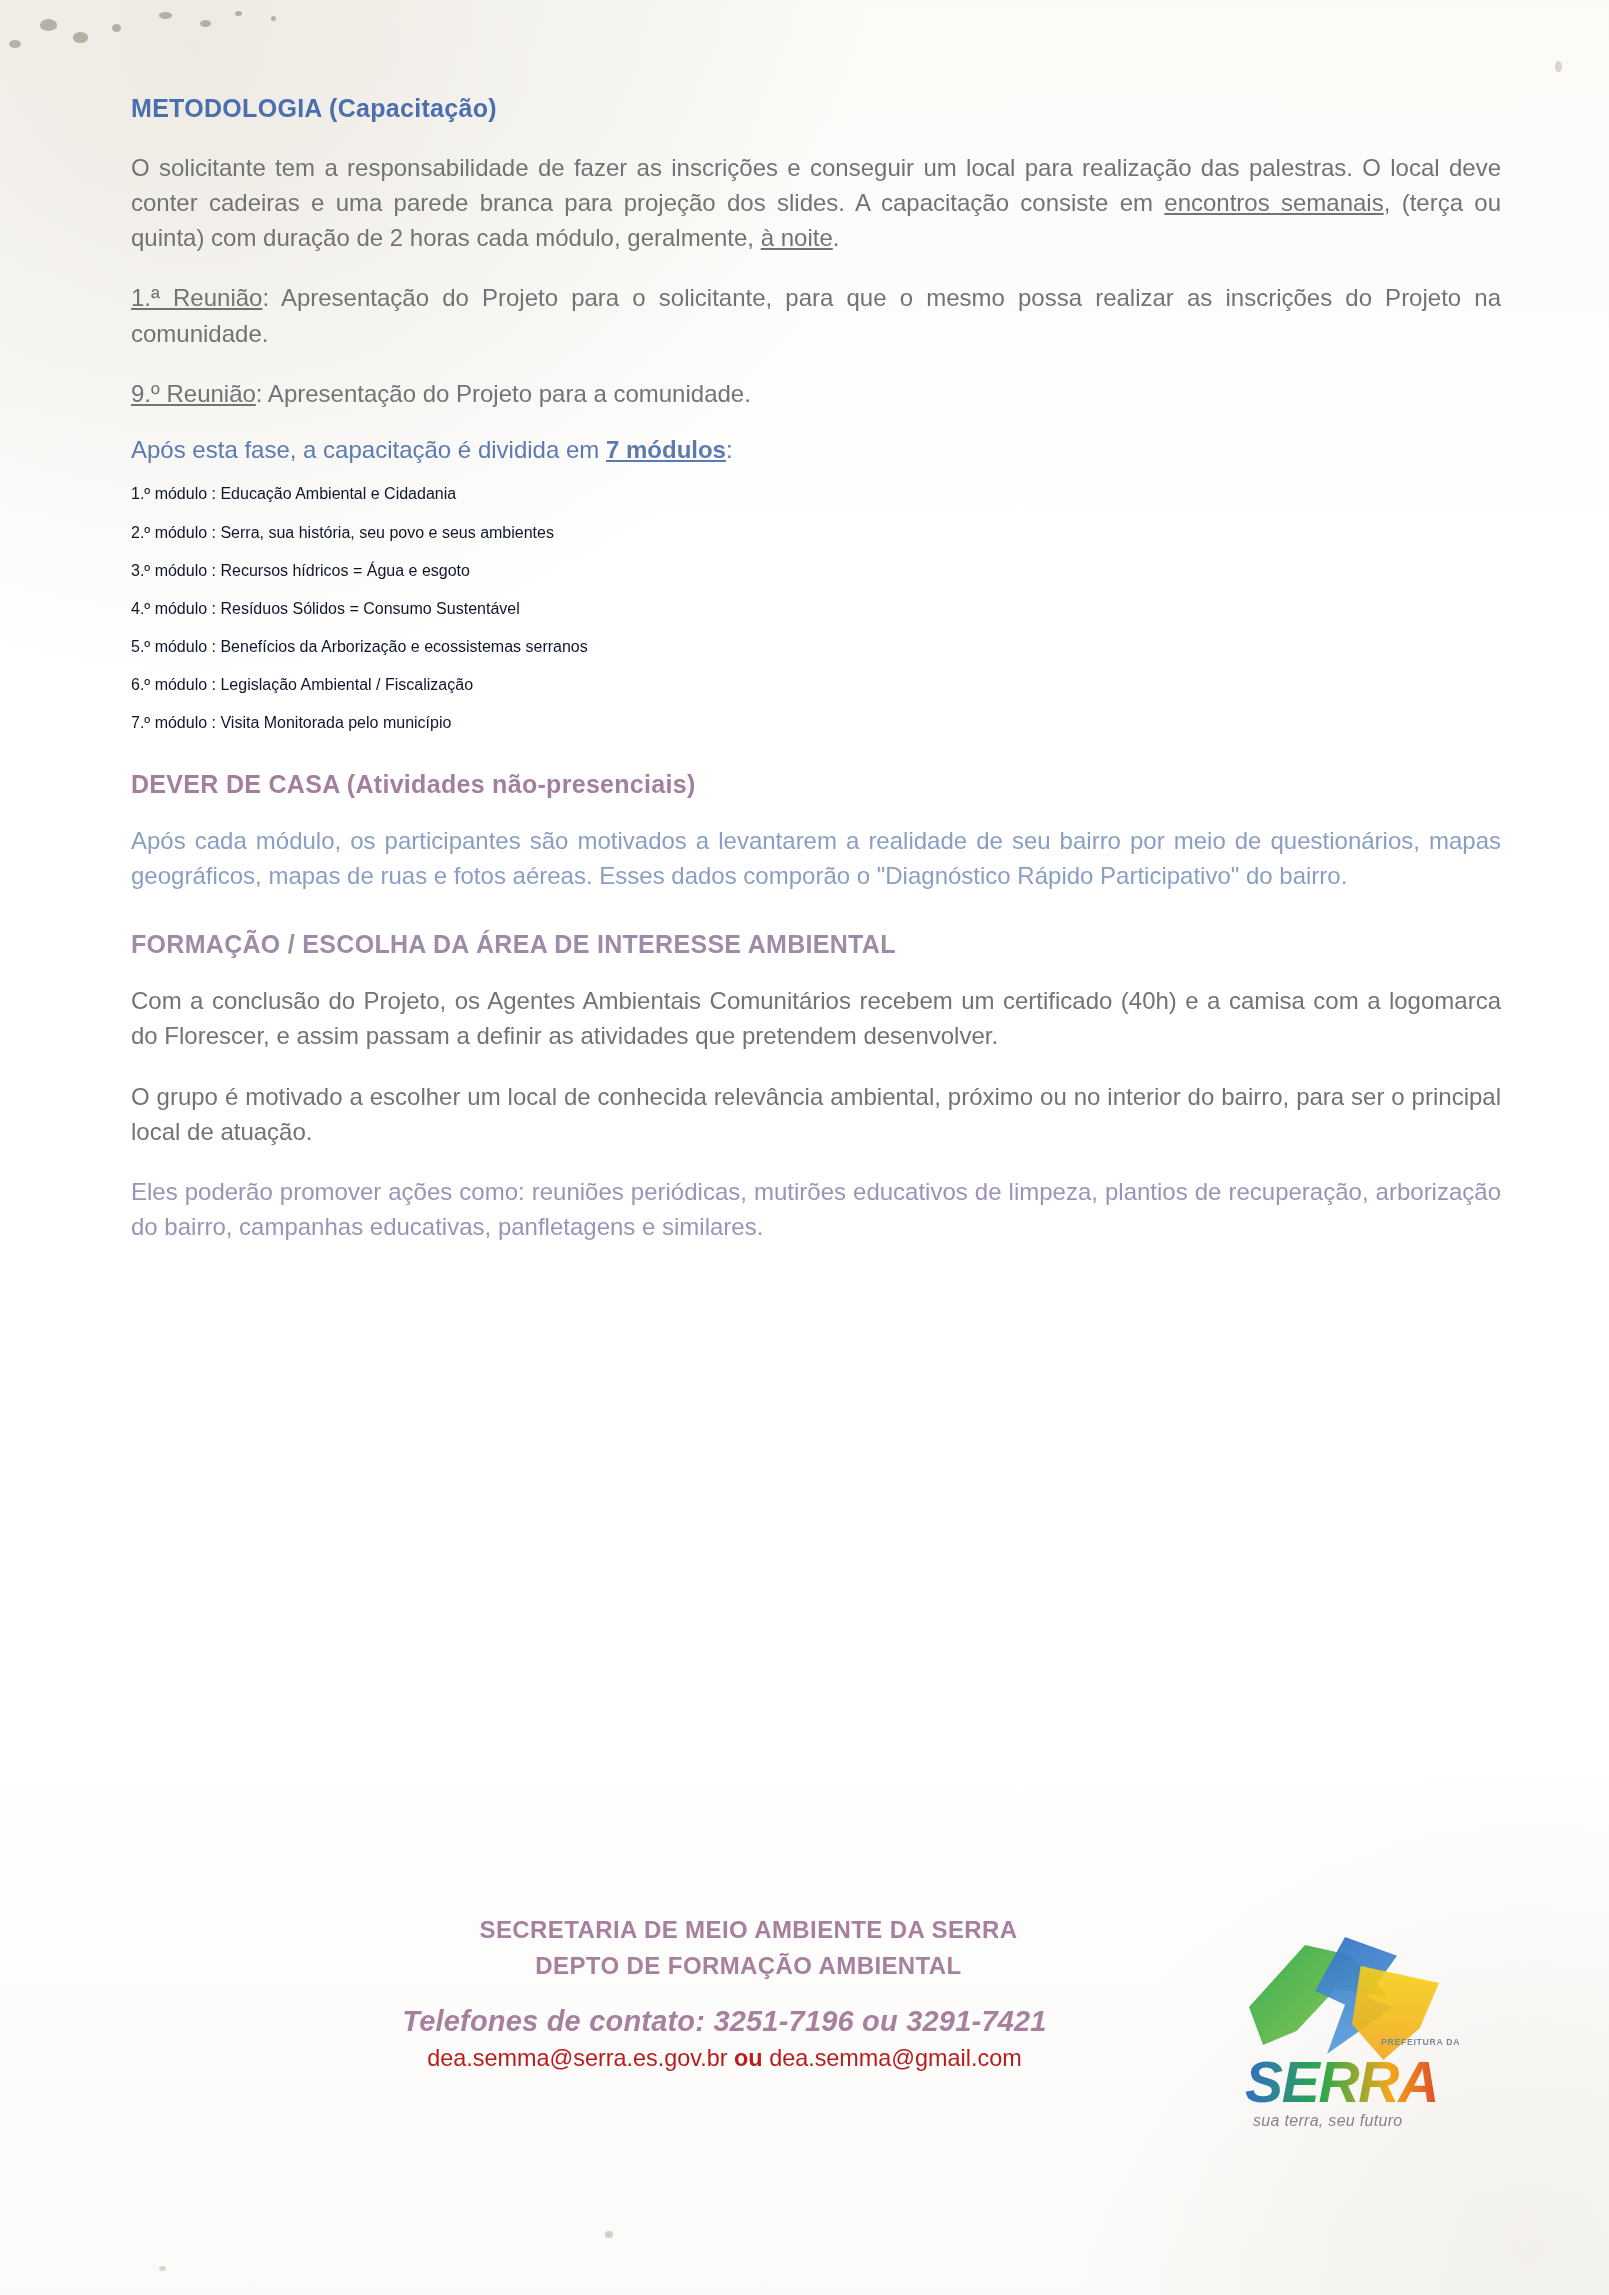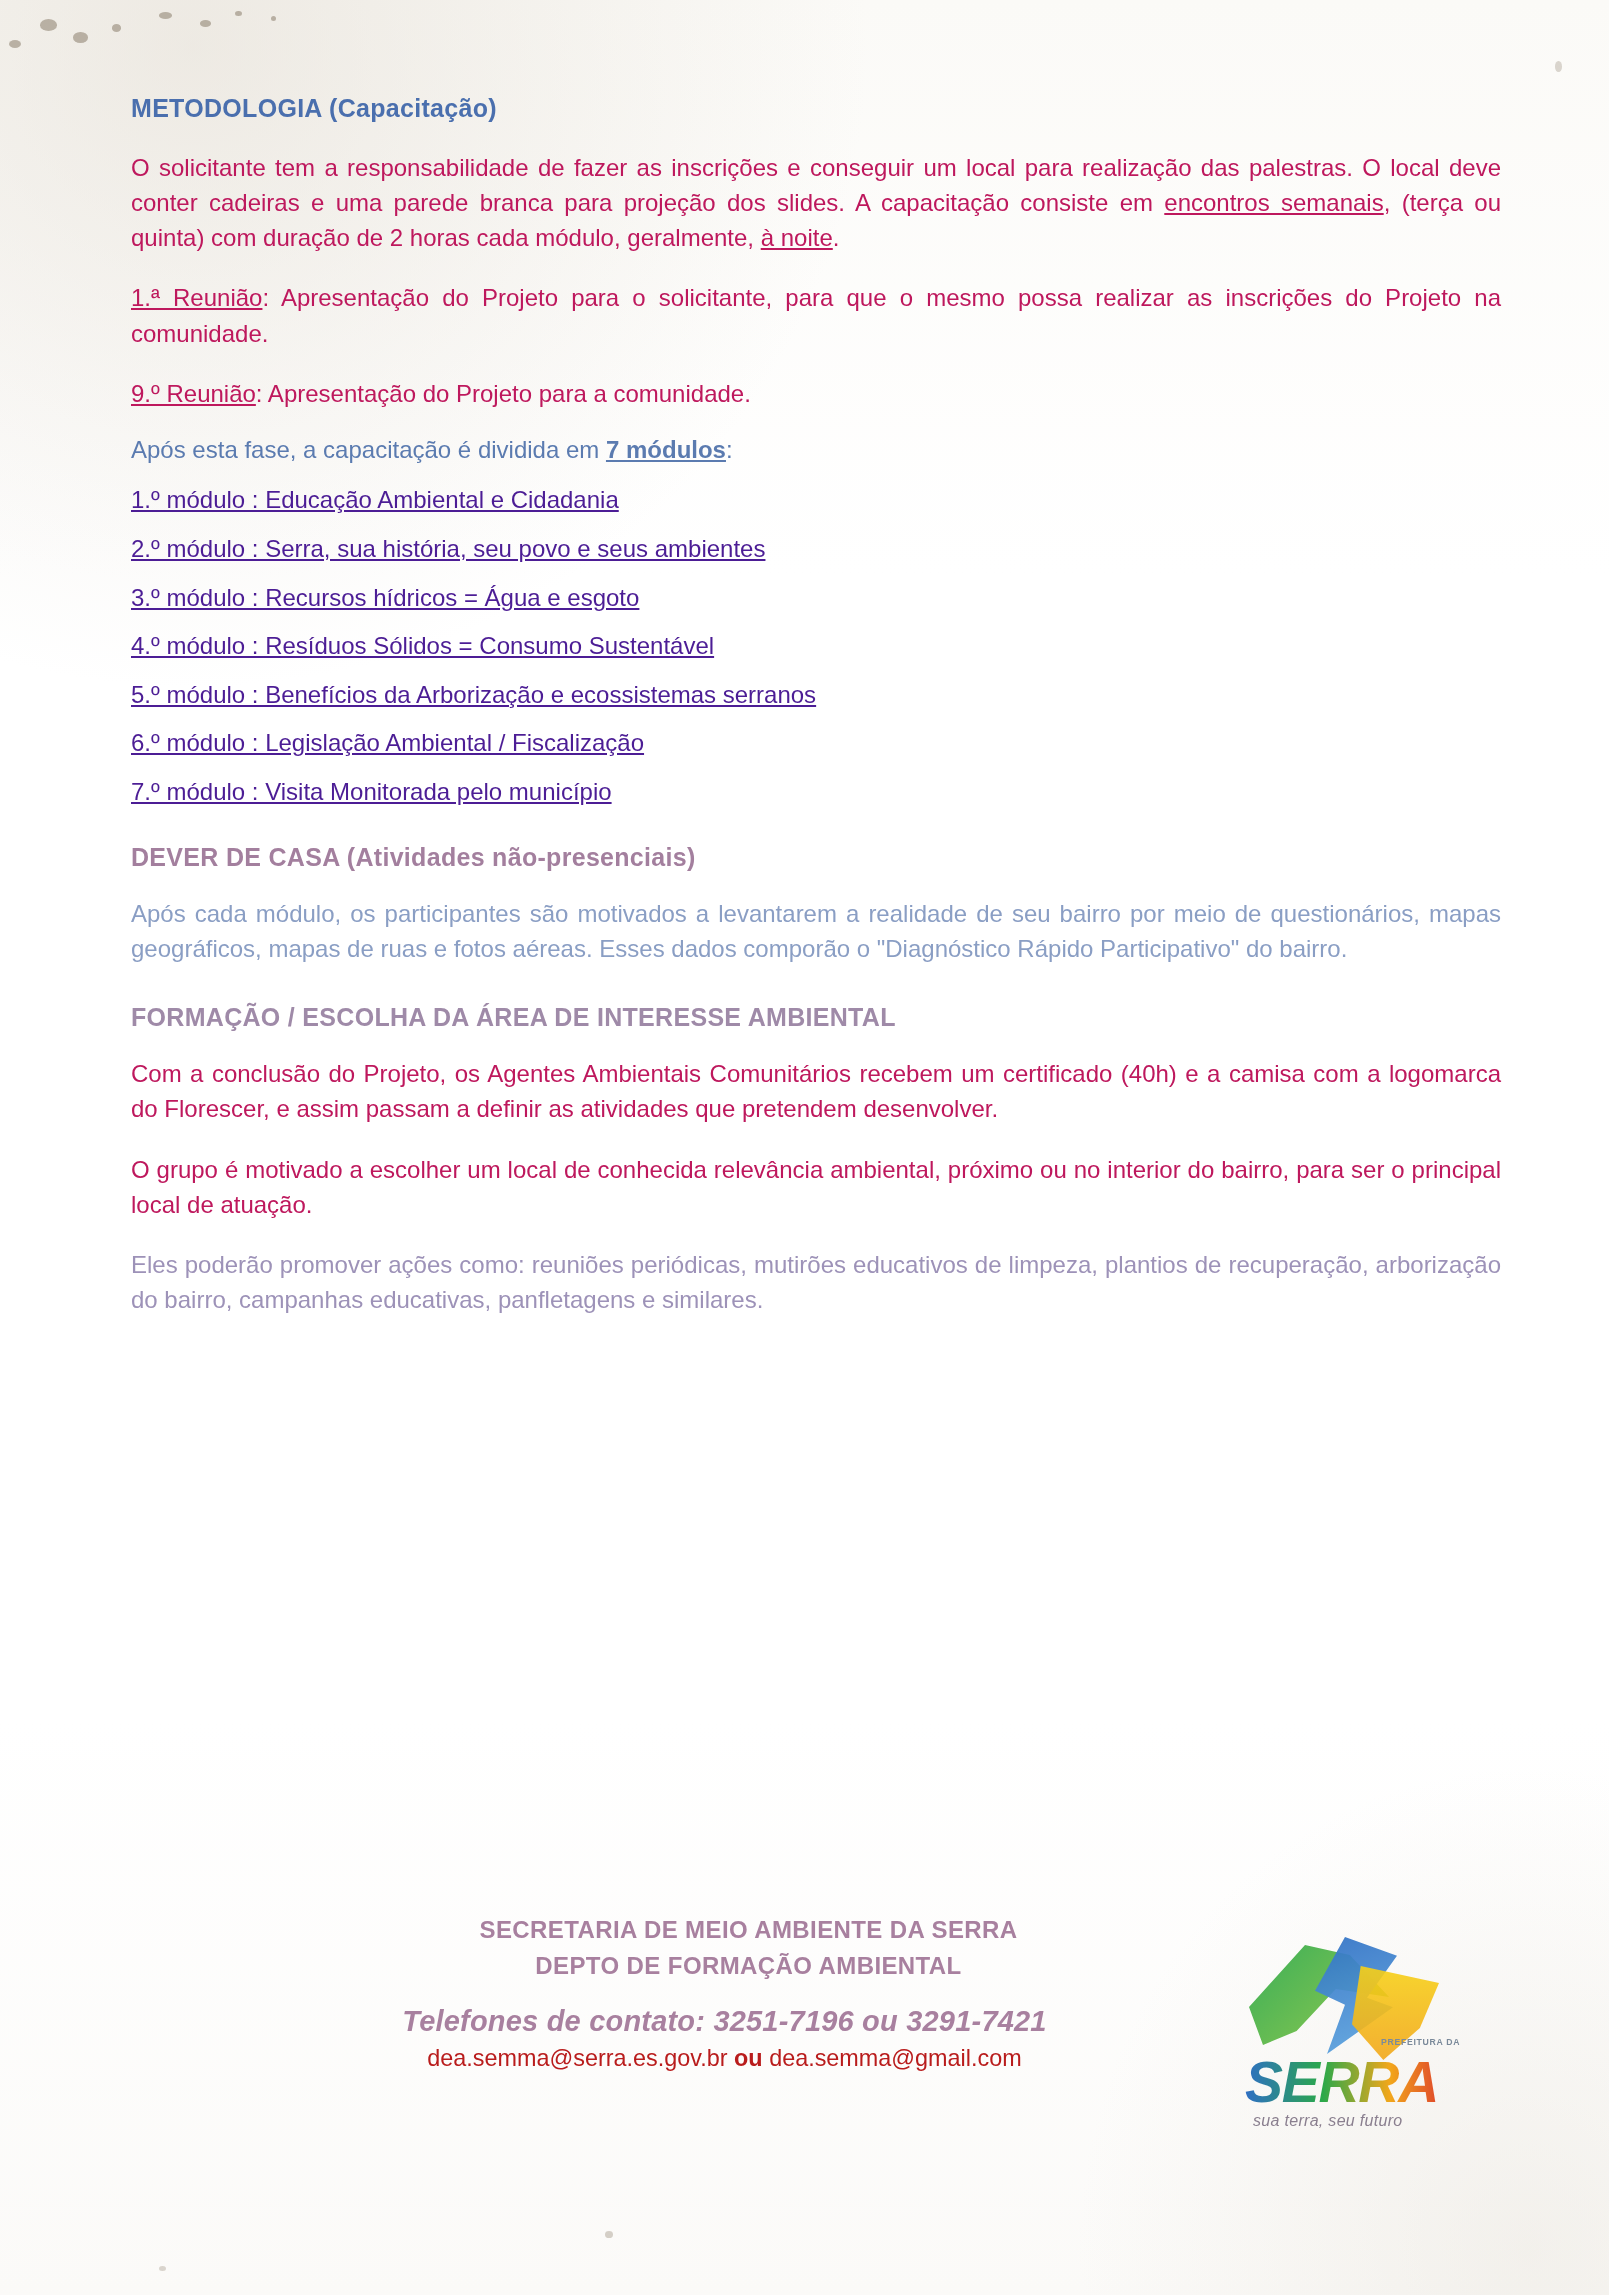--- a/index.html
+++ b/index.html
@@ -54,40 +54,39 @@
     margin: 36px 0 24px 0;
   }
   .h-pink2 {
     color: #9f8aa8;
     font-weight: bold;
     font-size: 25px;
     letter-spacing: 0.3px;
     margin: 37px 0 24px 0;
   }
   p.body {
-    color: #be185d;
+    color: #737373;
     font-size: 24px;
     line-height: 1.46;
     text-align: justify;
     margin: 0 0 25.4px 0;
   }
   p.body.faded {
     color: #8a9ec4;
   }
   p.body.lilac {
     color: #9d92b8;
   }
   .u { text-decoration: underline; }
   .b { font-weight: bold; }
   .mod {
-    color: #4c1d95;
-    font-size: 24px;
+    color: #0f172a;
+    font-size: 16px;
     line-height: 1.3;
     margin: 0 0 17.4px 0;
-    text-decoration: underline;
   }
   .intro-mod {
     color: #5b7bb0;
     font-size: 24px;
     margin: 0 0 20px 0;
   }
   .footer {
     position: absolute;
     left: 0;
     top: 1914px;

